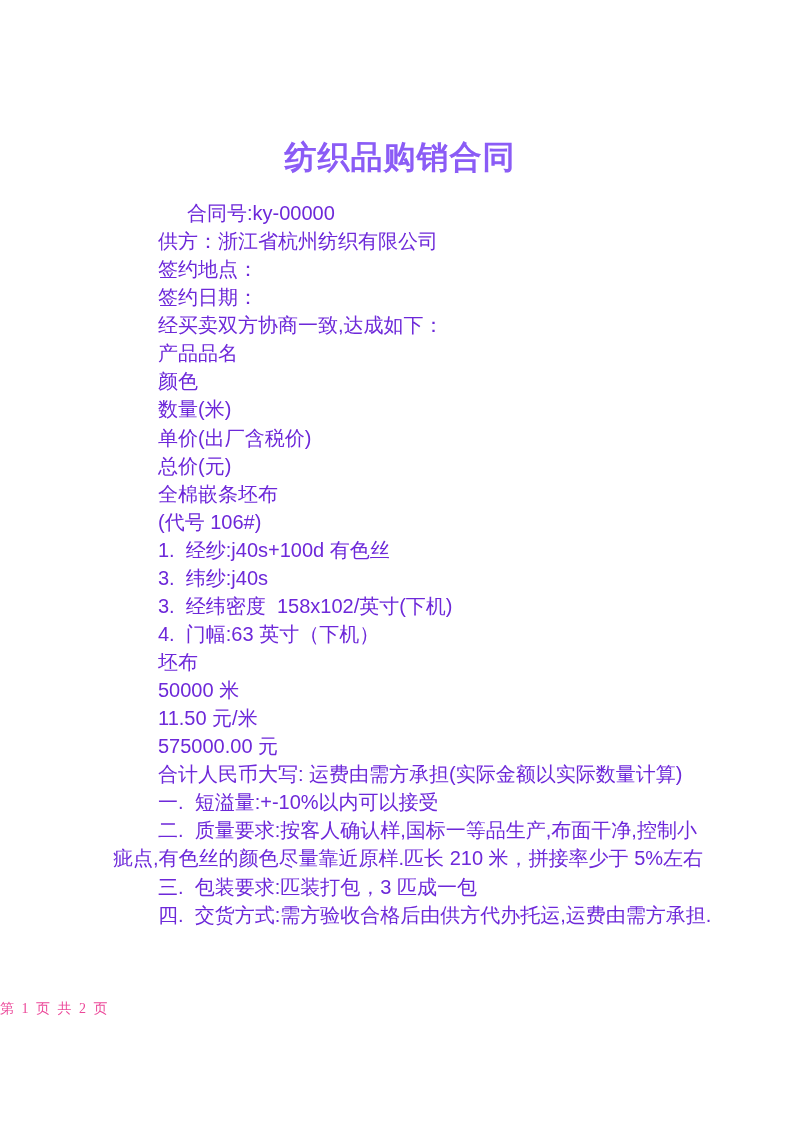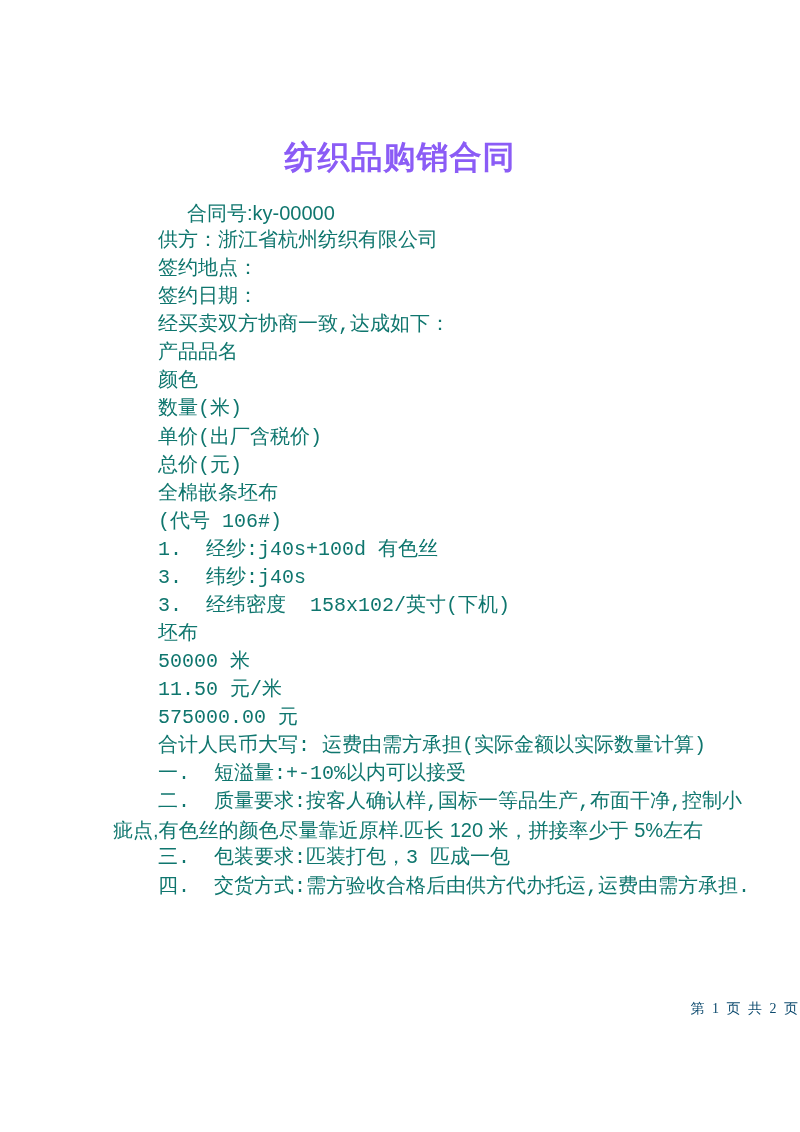--- a/index.html
+++ b/index.html
@@ -32,35 +32,35 @@
     position: absolute;
     top: 199px;
     left: 113px;
     right: 0;
   }
   .doc-line {
     font-size: 20px;
     line-height: 28.07px;
     height: 28.07px;
     white-space: pre;
-    color: #0f766e;
+    color: #6d28d9;
   }
-  .ind-normal { padding-left: 45px; font-family: Liberation Mono, monospace; }
+  .ind-normal { padding-left: 45px; }
   .ind-xlarge { padding-left: 74px; }
   .ind-none   { padding-left: 0; }
   .doc-footer {
     position: absolute;
     top: 999px;
     left: 0;
     width: 100%;
-    text-align: right;
+    text-align: left;
     font-family: "Liberation Serif", serif;
     font-size: 14px;
     line-height: 20px;
-    color: #0c4a6e;
+    color: #ec4899;
     letter-spacing: 2px;
     white-space: pre;
   }
 </style>
 </head>
 <body>
 
 <div class="page">
 
   <div class="doc-title" style="color: #8b5cf6;">纺织品购销合同</div>
@@ -74,27 +74,28 @@
       <div class="doc-line ind-normal">产品品名</div>
       <div class="doc-line ind-normal">颜色</div>
       <div class="doc-line ind-normal">数量(米)</div>
       <div class="doc-line ind-normal">单价(出厂含税价)</div>
       <div class="doc-line ind-normal">总价(元)</div>
       <div class="doc-line ind-normal">全棉嵌条坯布</div>
       <div class="doc-line ind-normal">(代号 106#)</div>
       <div class="doc-line ind-normal">1.  经纱:j40s+100d 有色丝</div>
       <div class="doc-line ind-normal">3.  纬纱:j40s</div>
       <div class="doc-line ind-normal">3.  经纬密度  158x102/英寸(下机)</div>
+      <div class="doc-line ind-normal">4.  门幅:63 英寸（下机）</div>
       <div class="doc-line ind-normal">坯布</div>
       <div class="doc-line ind-normal">50000 米</div>
       <div class="doc-line ind-normal">11.50 元/米</div>
       <div class="doc-line ind-normal">575000.00 元</div>
       <div class="doc-line ind-normal">合计人民币大写: 运费由需方承担(实际金额以实际数量计算)</div>
       <div class="doc-line ind-normal">一.  短溢量:+-10%以内可以接受</div>
       <div class="doc-line ind-normal">二.  质量要求:按客人确认样,国标一等品生产,布面干净,控制小</div>
-      <div class="doc-line ind-none">疵点,有色丝的颜色尽量靠近原样.匹长 120 米，拼接率少于 5%左右</div>
+      <div class="doc-line ind-none">疵点,有色丝的颜色尽量靠近原样.匹长 210 米，拼接率少于 5%左右</div>
       <div class="doc-line ind-normal">三.  包装要求:匹装打包，3 匹成一包</div>
       <div class="doc-line ind-normal">四.  交货方式:需方验收合格后由供方代办托运,运费由需方承担.</div>
     </div>
 
   <div class="doc-footer">第 1 页 共 2 页</div>
 
 </div>
 
 </body></html>

